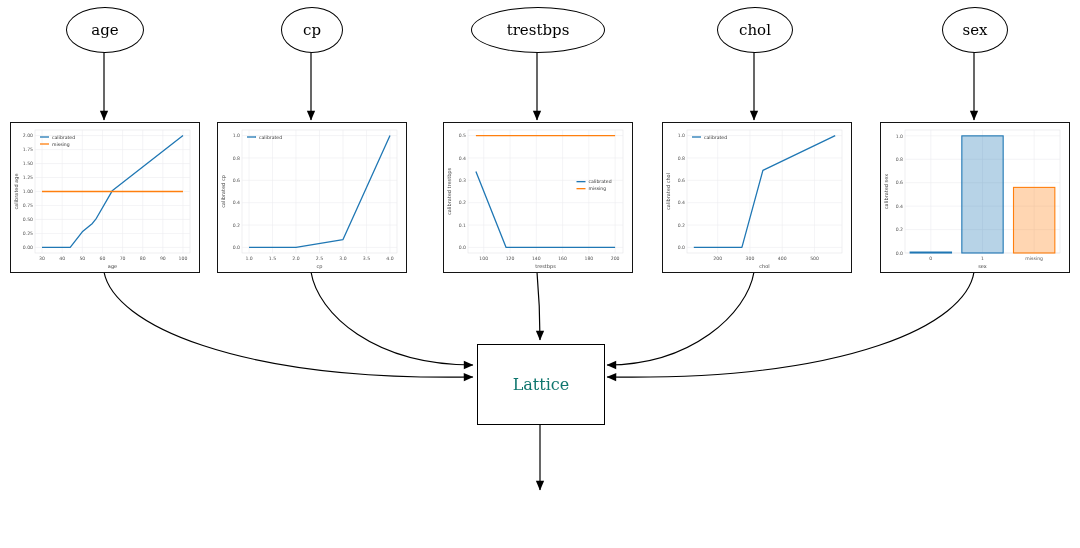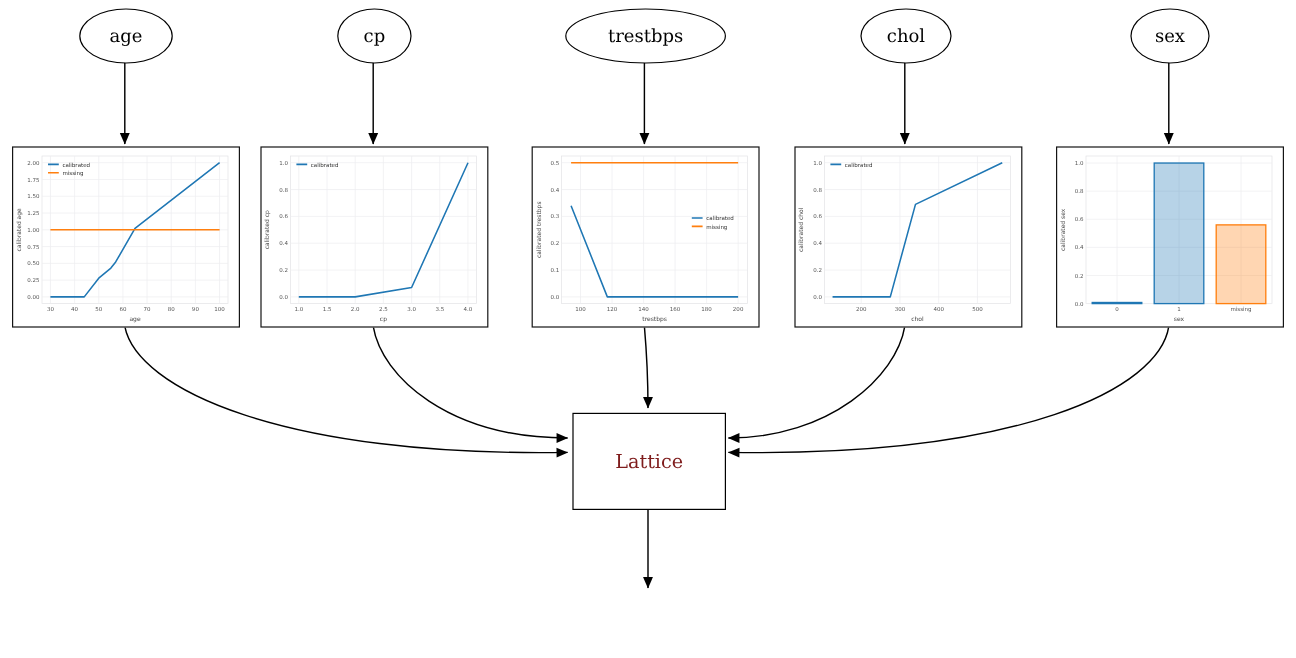--- a/index.html
+++ b/index.html
@@ -5,21 +5,21 @@
   html,body{margin:0;padding:0;background:#ffffff;}
   #canvas{position:relative;width:1080px;height:548px;background:#ffffff;overflow:hidden;
           font-family:"DejaVu Serif","Liberation Serif",serif;text-decoration:underline;}
   .overlay{position:absolute;left:0;top:0;z-index:1;}
   .node-ellipse{position:absolute;z-index:2;background:#ffffff;border:1px solid #000;
                 border-radius:50%;display:flex;align-items:center;justify-content:center;
                 font-size:15px;color:#000;}
   .chart-box{position:absolute;z-index:2;background:#ffffff;border:1px solid #141414;}
   .chart-box svg{display:block;font-family:"DejaVu Sans","Liberation Sans",sans-serif;}
   .lattice-box{position:absolute;z-index:2;background:#ffffff;border:1px solid #000;
-               display:flex;align-items:center;justify-content:center;font-size:16px;color:#7f1d1d;}
+               display:flex;align-items:center;justify-content:center;font-size:16px;color:#0f766e;}
 </style>
 </head>
 <body>
 
 <div id="canvas">
 
   <svg class="overlay" width="1080" height="548">
     <defs>
       <marker id="arw" viewBox="0 0 10 10" refX="9.6" refY="5" markerWidth="9" markerHeight="8" orient="auto-start-reverse">
         <path d="M0,0.7 L10,5 L0,9.3 z" fill="#000"></path>

